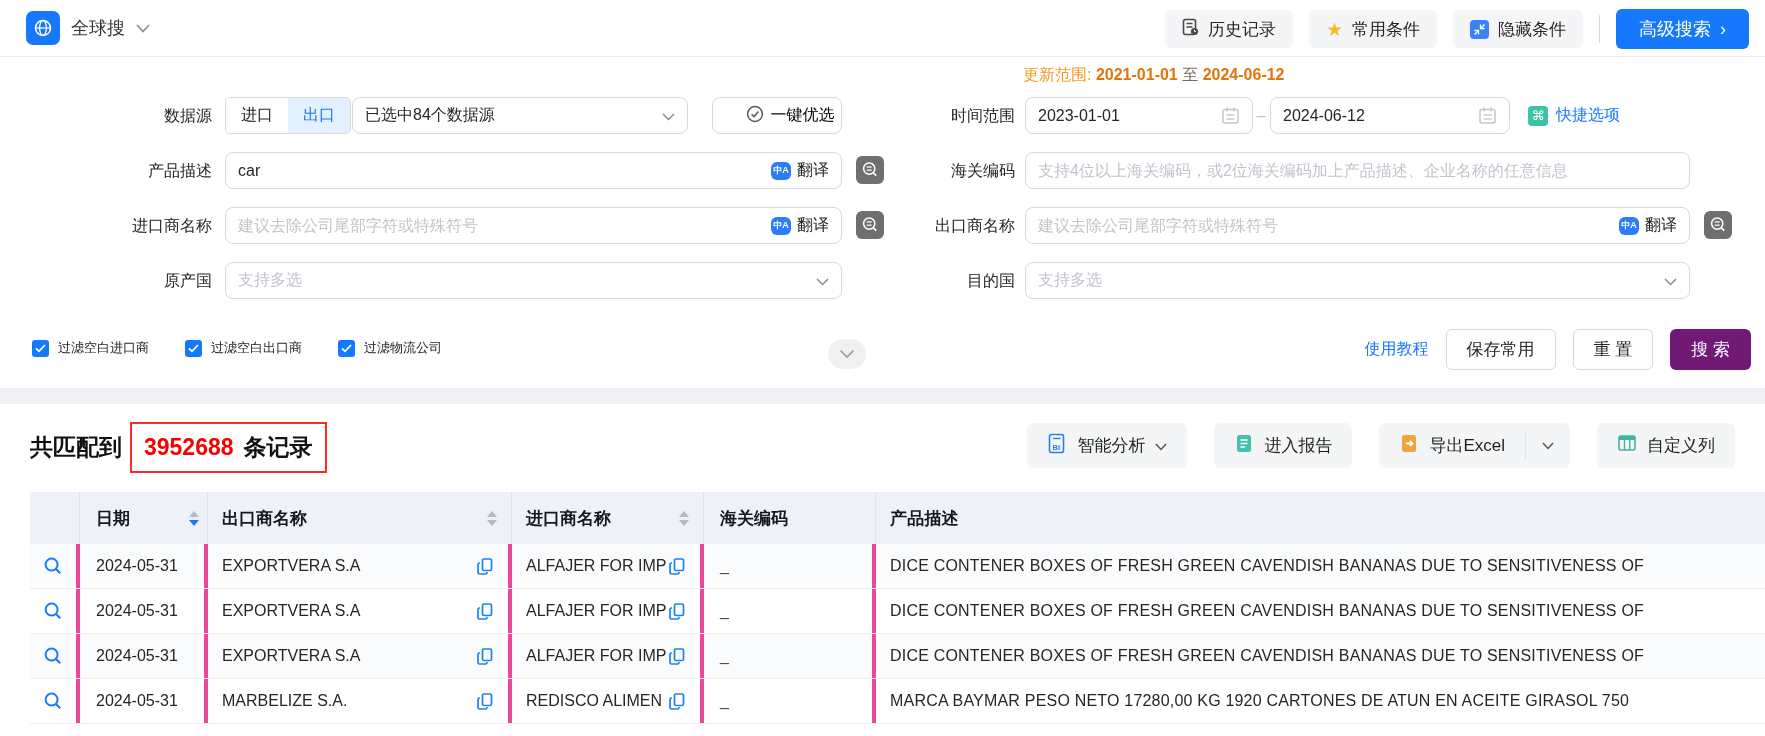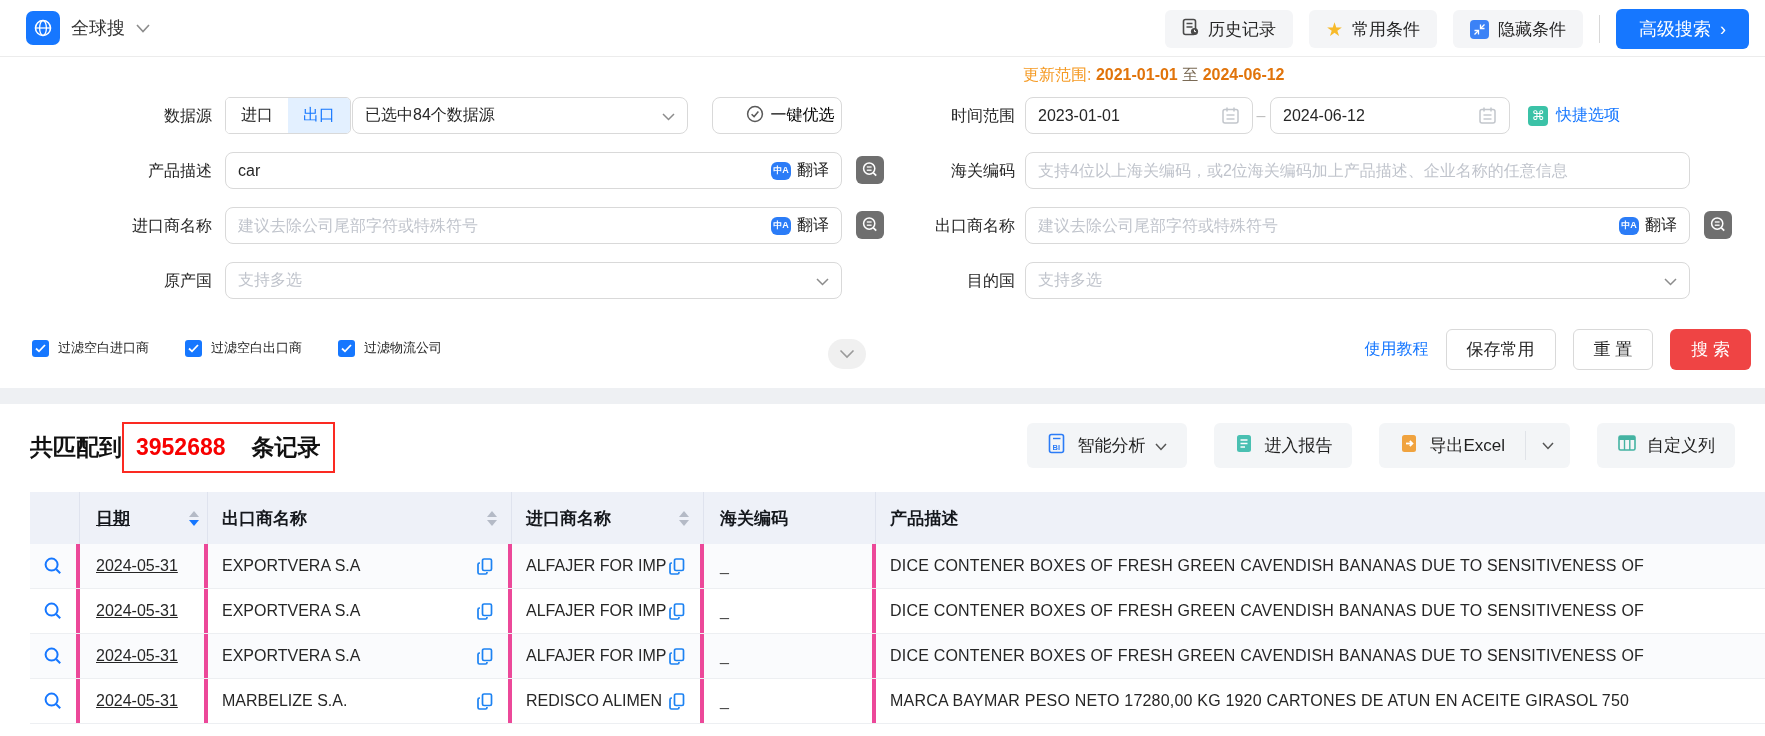--- a/index.html
+++ b/index.html
@@ -69,30 +69,30 @@
     justify-content:center; }
   .cbx-label { font-size:13px; color:#262626; }
 
   .collapse-pill { position:absolute; left:828px; top:282px; width:38px; height:30px; background:#f0f0f0;
     border-radius:15px; display:flex; align-items:center; justify-content:center; cursor:pointer; border:none; }
 
   .form-actions { position:absolute; right:14px; top:272px; display:flex; align-items:center; gap:17px; }
   .link { color:#1677ff; font-size:16px; cursor:pointer; }
   .ghost-btn { height:41px; background:#fff; border:1px solid #d9d9d9; border-radius:6px; padding:0 20px;
     font-size:17px; color:#262626; cursor:pointer; }
-  .search-btn { height:41px; background:#ef4444; border:none; border-radius:6px; padding:0 21px;
+  .search-btn { height:41px; background:#701a75; border:none; border-radius:6px; padding:0 21px;
     font-size:17px; color:#fff; cursor:pointer; }
 
   .gray-band { position:absolute; top:388px; left:0; width:100%; height:16px; background:#eef0f3; }
 
   
   .results { position:absolute; top:404px; left:0; width:1765px; height:332px; background:#fff; }
   .summary { position:absolute; left:30px; top:18px; display:flex; align-items:center; font-size:23px;
     font-weight:bold; color:#111; }
-  .red-box { border:2px solid #fb2a22; padding:8px 12px; display:flex; align-items:center; gap:26px; }
+  .red-box { border:2px solid #fb2a22; padding:8px 12px; margin-left:8px; display:flex; align-items:center; gap:10px; }
   .count { color:#f70000; }
 
   .res-actions { position:absolute; right:30px; top:19px; display:flex; align-items:center; gap:27px; }
   .act-btn { height:45px; background:#f3f5f7; border:none; border-radius:6px; padding:0 20px; font-size:17px;
     color:#1f1f1f; display:flex; align-items:center; gap:10px; cursor:pointer; }
   .act-split { display:flex; align-items:stretch; background:#f3f5f7; border-radius:6px; }
   .act-split .act-btn { background:transparent; }
   .split-div { width:1px; background:#e0e3e8; margin:8px 0; }
   .split-chev { display:flex; align-items:center; padding:0 16px; cursor:pointer; }
 
@@ -100,21 +100,21 @@
   .thead { display:flex; height:52px; background:#eef1f8; }
   .th { display:flex; align-items:center; font-size:17px; font-weight:bold; color:#15181d;
     border-right:1px solid #dfe3ee; }
   .th:last-child { border-right:none; }
   .trow { display:flex; height:45px; align-items:center; border-bottom:1px solid #edeff2; background:#fff; }
   .trow:nth-child(even) { background:#fafbfd; }
   .tc { display:flex; align-items:center; height:100%; font-size:16px; color:#262626;
     border-right:4px solid #ec4899; overflow:hidden; white-space:nowrap; }
   .tc:last-child { border-right:none; }
   .c0 { width:50px; justify-content:center; }
-  .c1 { width:128px; padding:0 8px 0 16px;text-decoration:underline; }
+  .c1 { width:128px; padding:0 8px 0 16px; }
   .c2 { width:304px; padding:0 14px; }
   .c3 { width:192px; padding:0 14px; }
   .c4 { width:172px; padding:0 8px 0 16px; }
   .c5 { width:889px; padding:0 8px 0 14px; letter-spacing:0.2px; }
   .sorter { margin-left:auto; display:flex; flex-direction:column; gap:3px; cursor:pointer; }
   .car-up { width:0; height:0; border-left:5px solid transparent; border-right:5px solid transparent;
     border-bottom:6px solid #b4bac6; }
   .car-dn { width:0; height:0; border-left:5px solid transparent; border-right:5px solid transparent;
     border-top:6px solid #b4bac6; }
   .car-dn.active { border-top-color:#1677ff; }

